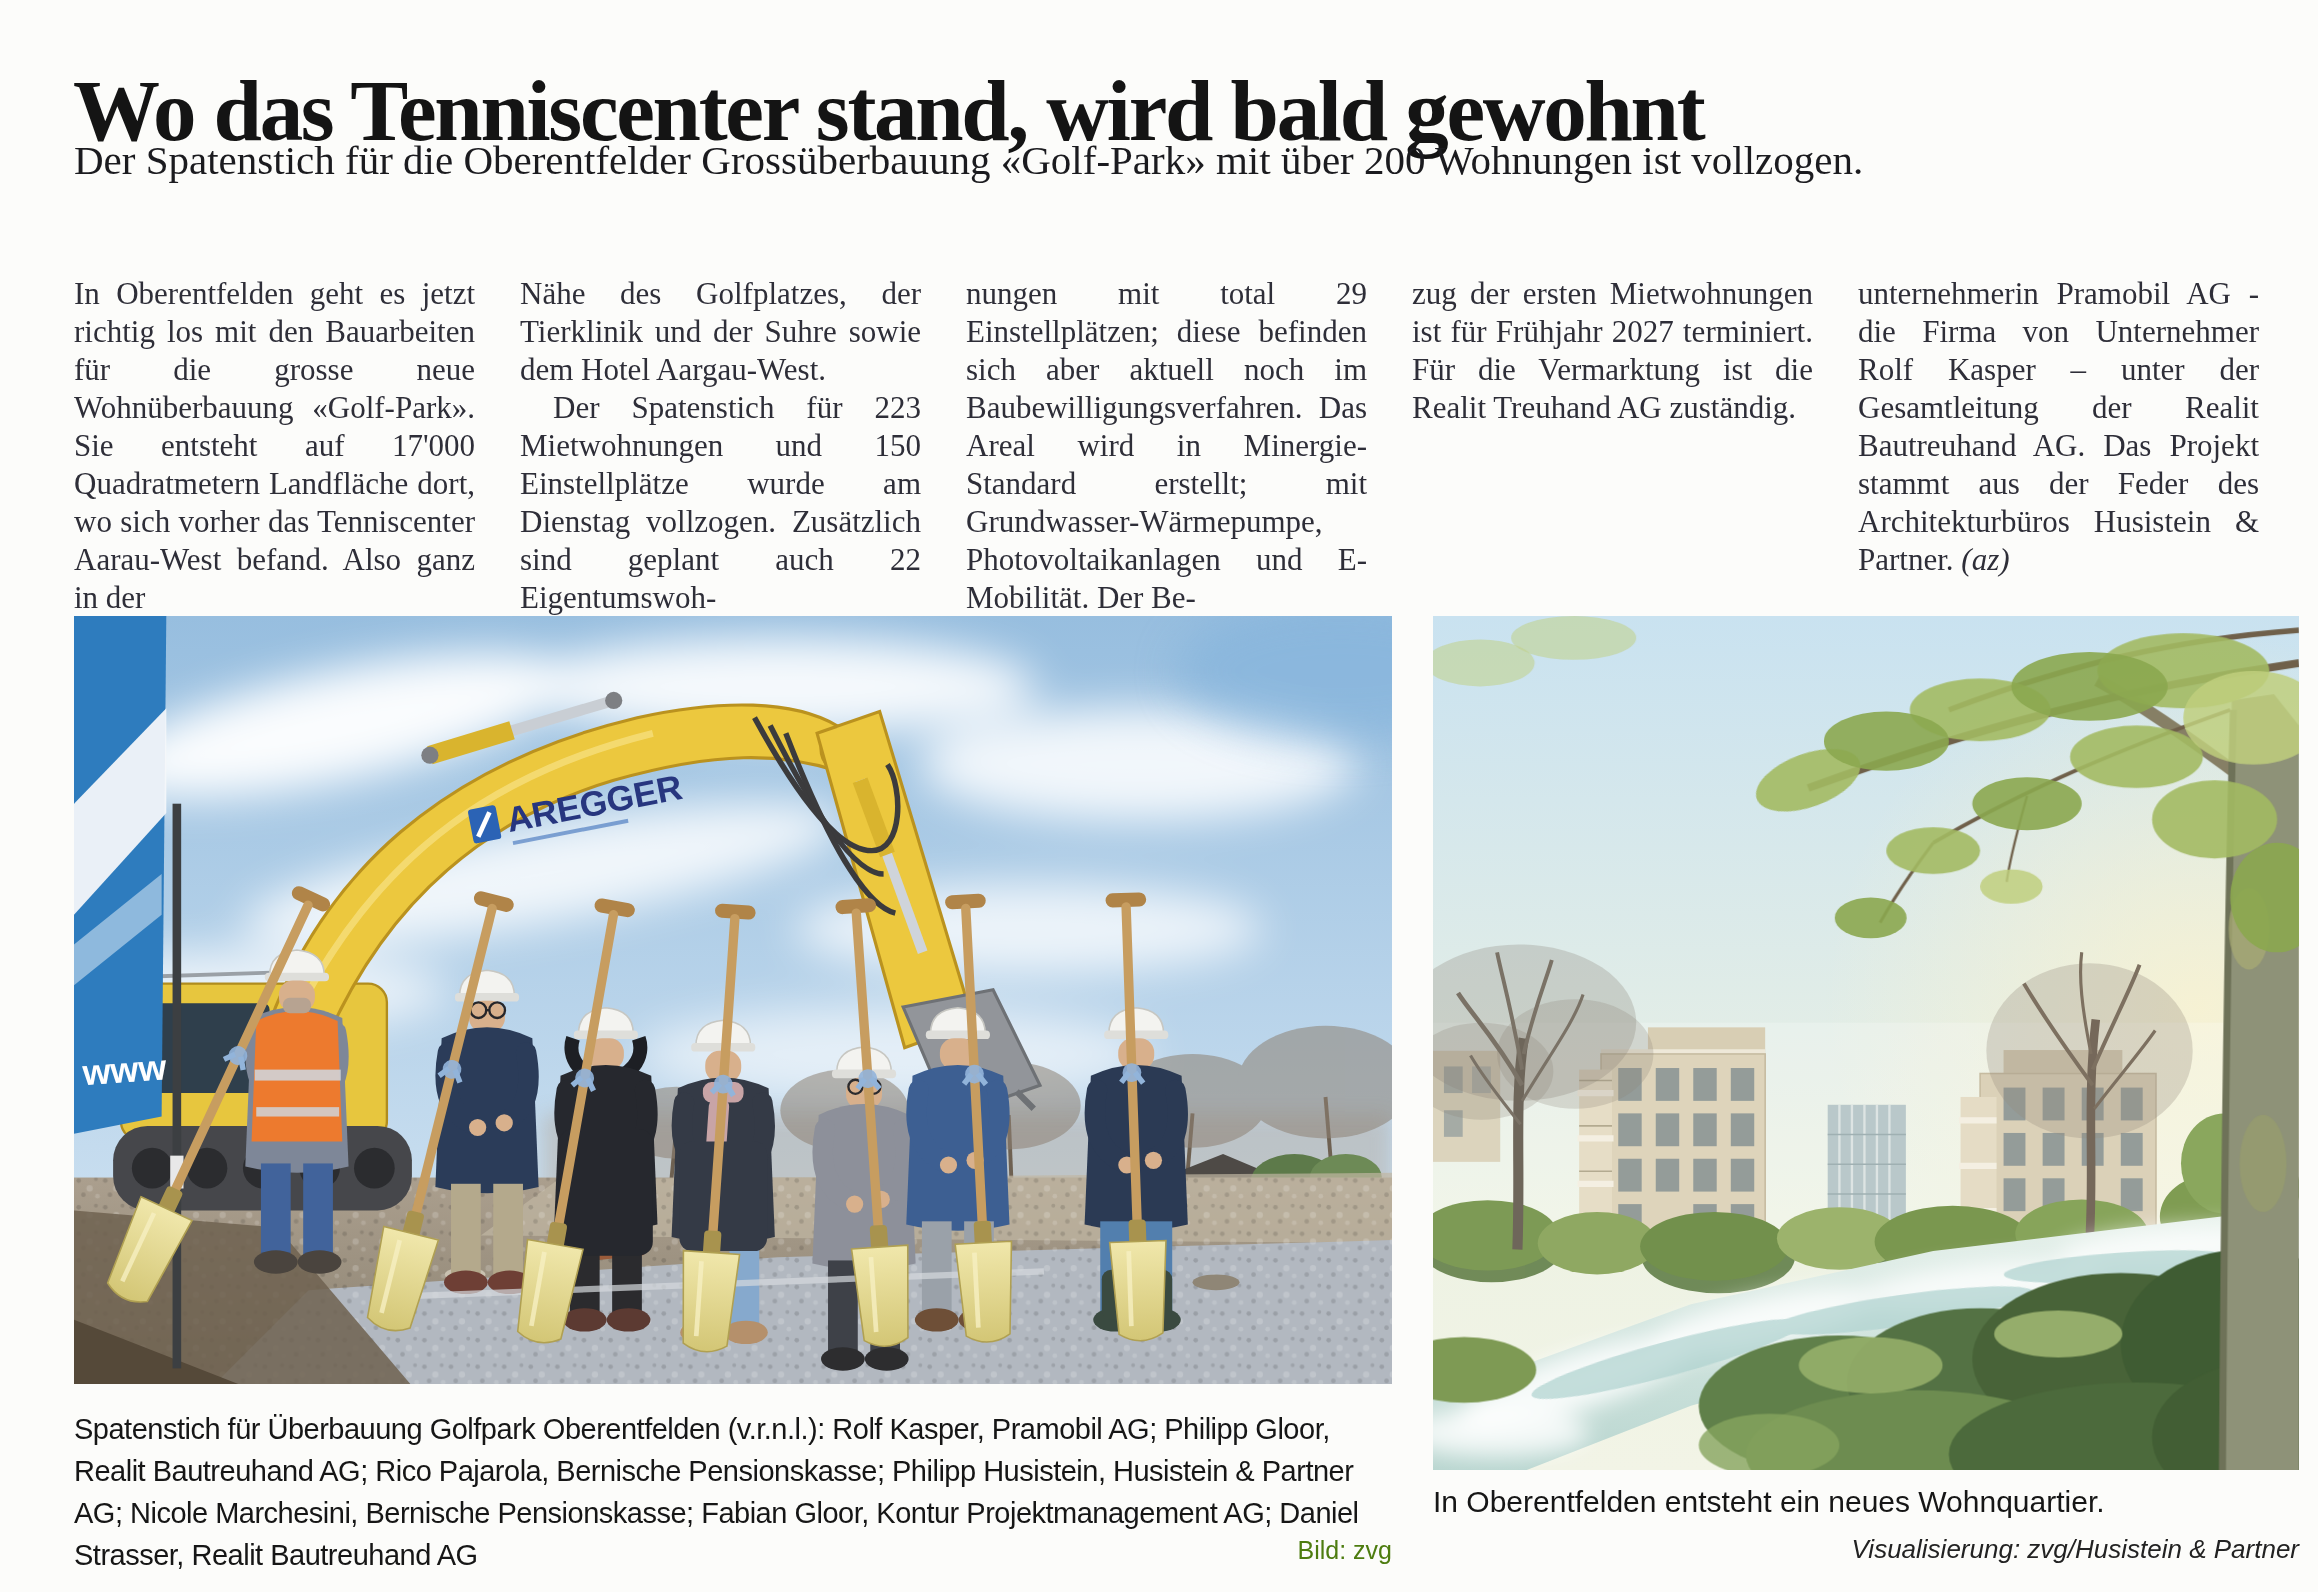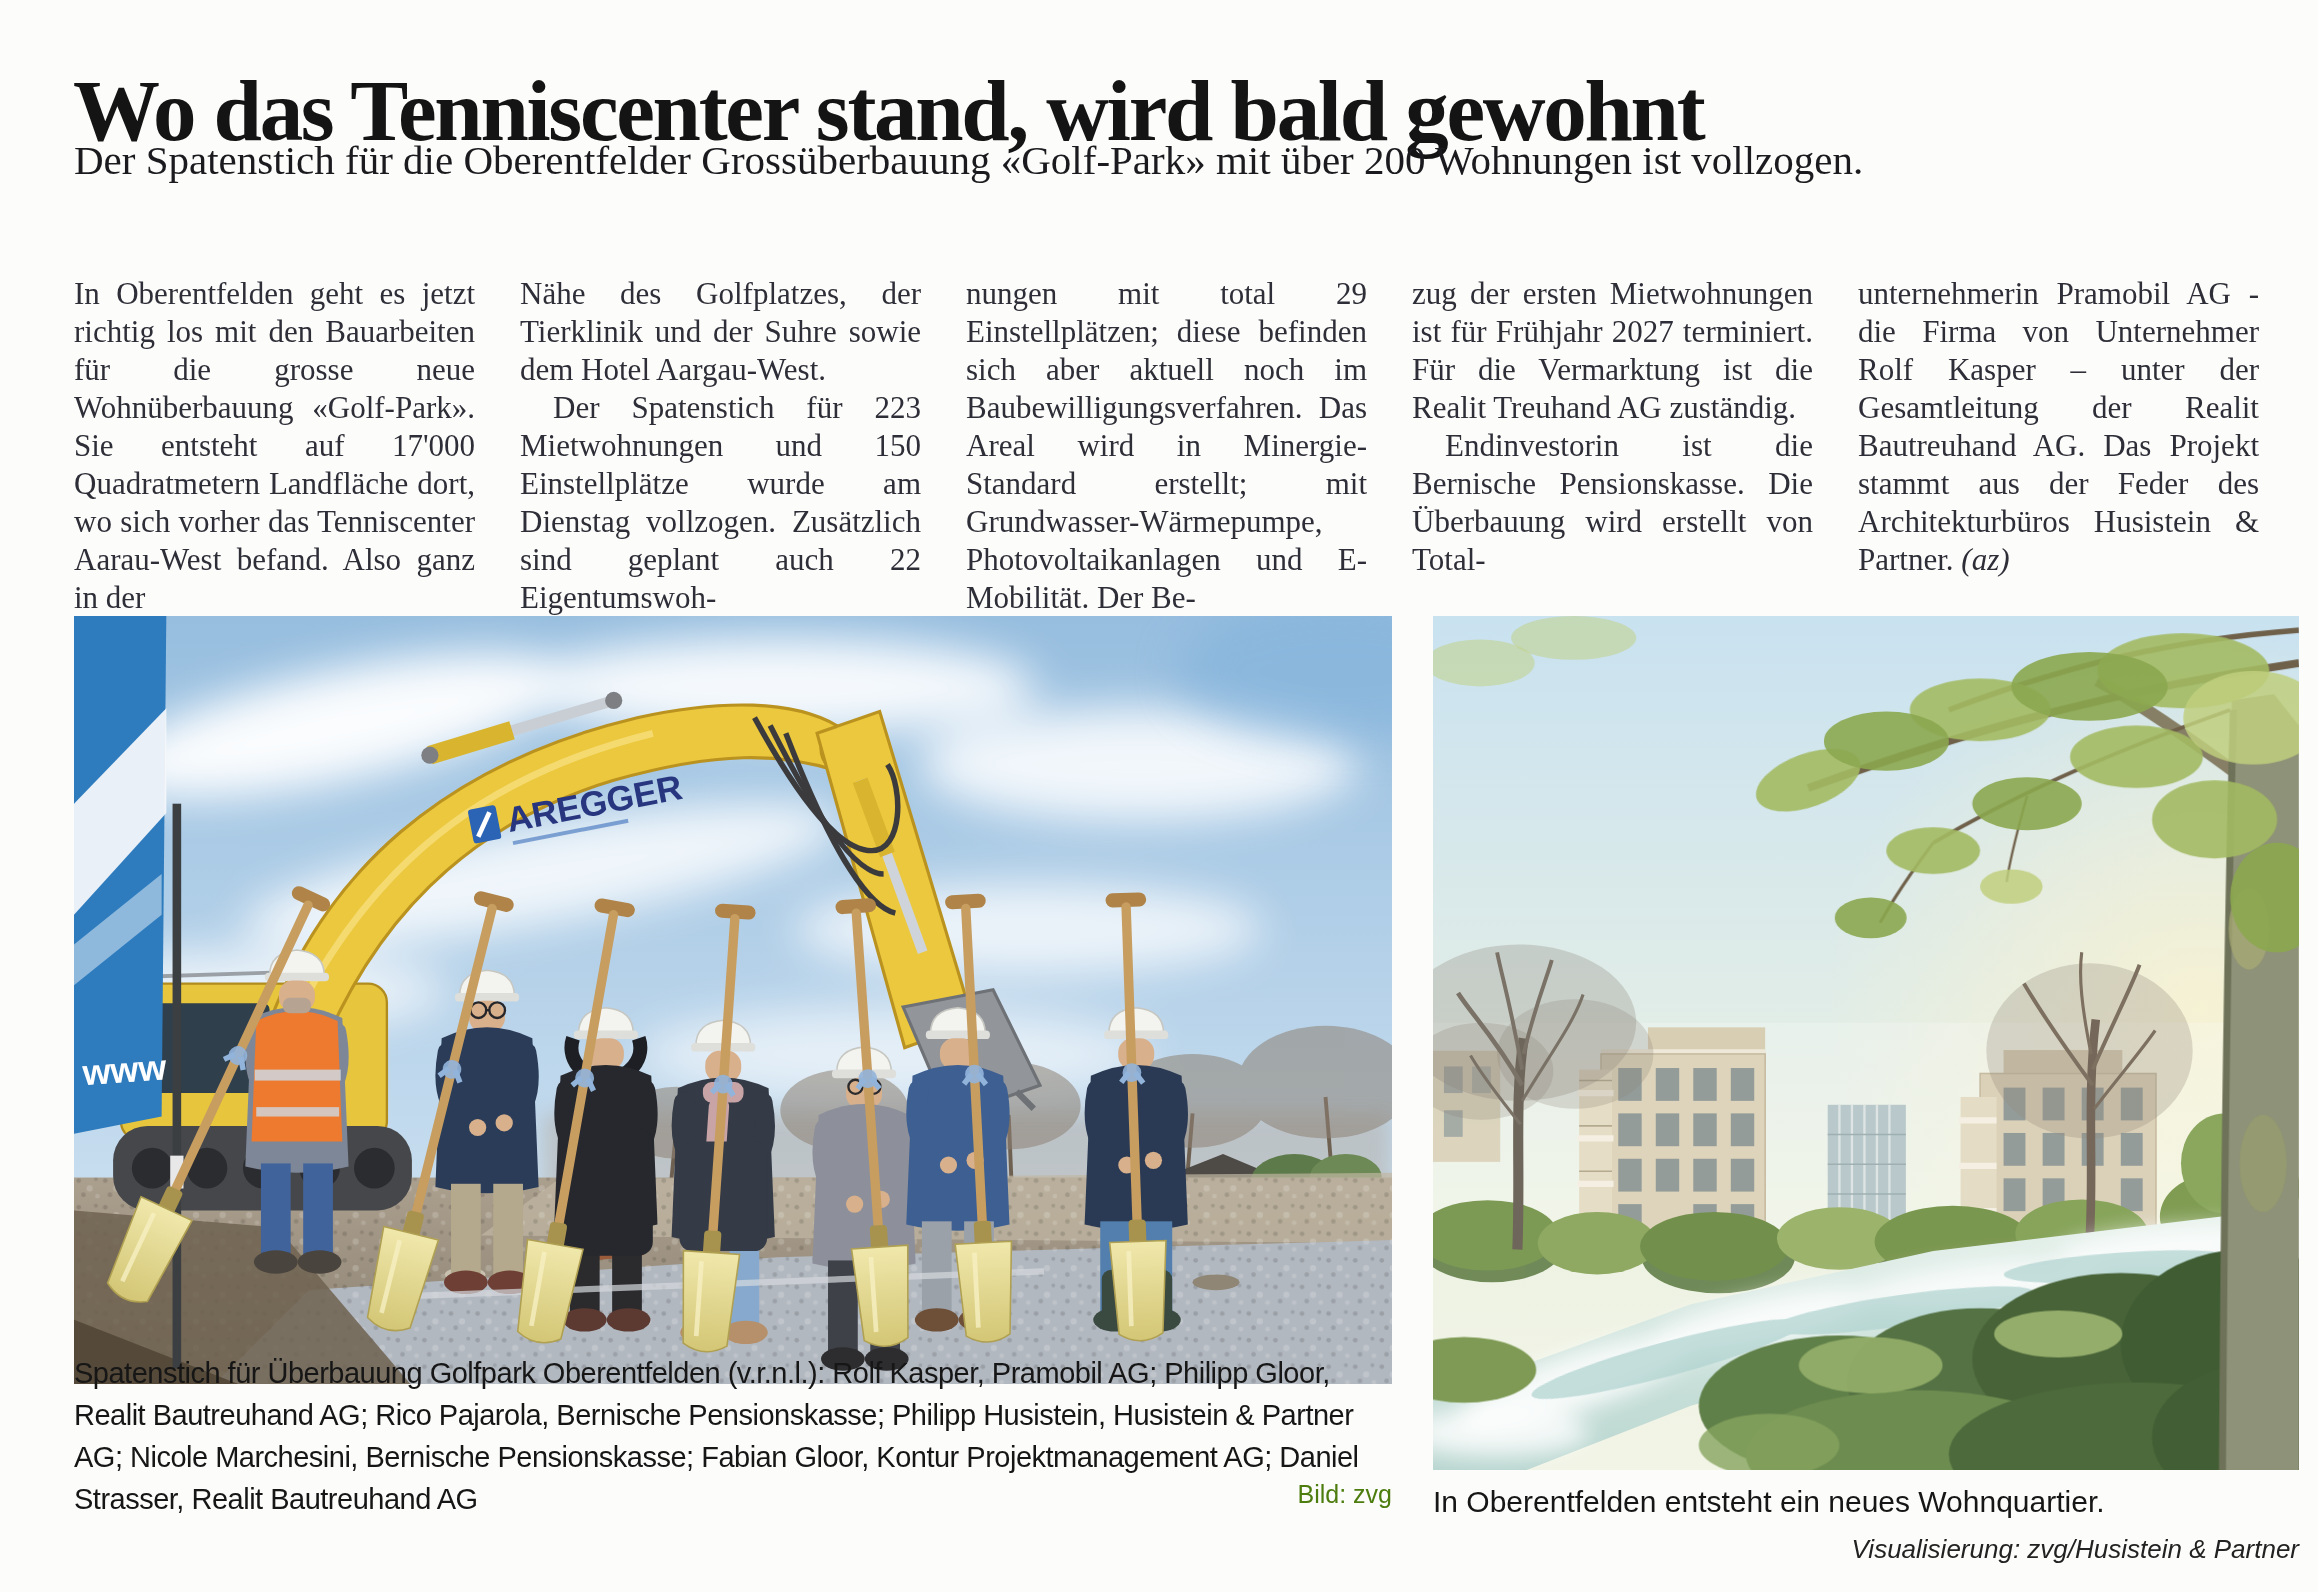--- a/index.html
+++ b/index.html
@@ -25,21 +25,21 @@
     margin:0;font-size:31px;line-height:38px;text-align:justify;
     color:#2e2e38;hyphens:none;
   }
   .col p + p{text-indent:33px;}
   .col .signoff{font-style:italic;}
   figure{margin:0;padding:0;position:absolute;}
   .fig-left{left:74px;top:616px;width:1318px;height:768px;}
   .fig-right{left:1433px;top:616px;width:866px;height:854px;}
   figure svg{display:block;width:100%;height:100%;}
   .caption-left{
-    position:absolute;left:74px;top:1352px;width:1318px;
+    position:absolute;left:74px;top:1408px;width:1318px;
     font-family:"Liberation Sans",sans-serif;font-size:29px;line-height:42px;
     letter-spacing:-0.5px;color:#161616;text-align:left;
   }
   .caption-left .credit{
     position:absolute;right:0;bottom:4.7px;font-size:25px;letter-spacing:0;color:#4d7c0f;
   }
   .caption-right{
     position:absolute;left:1433px;top:1483px;width:866px;
     font-family:"Liberation Sans",sans-serif;color:#161616;
   }
@@ -62,21 +62,20 @@
     </div>
     <div class="col">
       <p>Nähe des Golfplatzes, der Tierklinik und der Suhre sowie dem Hotel Aargau-West.</p>
       <p>Der Spatenstich für 223 Mietwohnungen und 150 Einstellplätze wurde am Dienstag vollzogen. Zusätzlich sind geplant auch 22 Eigentumswoh-</p>
     </div>
     <div class="col">
       <p>nungen mit total 29 Einstellplätzen; diese befinden sich aber aktuell noch im Baubewilligungsverfahren. Das Areal wird in Minergie-Standard erstellt; mit Grundwasser-Wärmepumpe, Photovoltaikanlagen und E-Mobilität. Der Be-</p>
     </div>
     <div class="col">
       <p>zug der ersten Mietwohnungen ist für Frühjahr 2027 terminiert. Für die Vermarktung ist die Realit Treuhand AG zuständig.</p>
-      <p>Endinvestorin ist die Bernische Pensionskasse. Die Überbauung wird erstellt von Total-</p>
     </div>
     <div class="col">
       <p><span>unternehmerin Pramobil AG - die Firma von Unternehmer Rolf Kasper – unter der Gesamtleitung der Realit Bautreuhand AG. Das Projekt stammt aus der Feder des Architekturbüros Husistein &amp; Partner.</span> <em class="signoff">(az)</em></p>
     </div>
   </div>
 
   <figure class="fig-left">
   <svg viewBox="0 0 1685 982" preserveAspectRatio="none">
     <defs>
       <linearGradient id="skyL" x1="0" y1="0" x2="0" y2="1">

